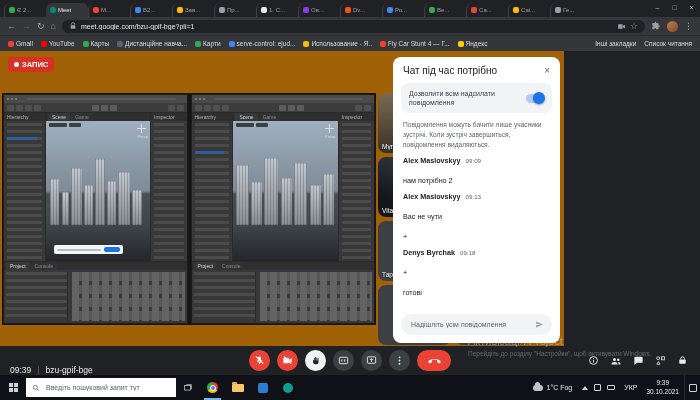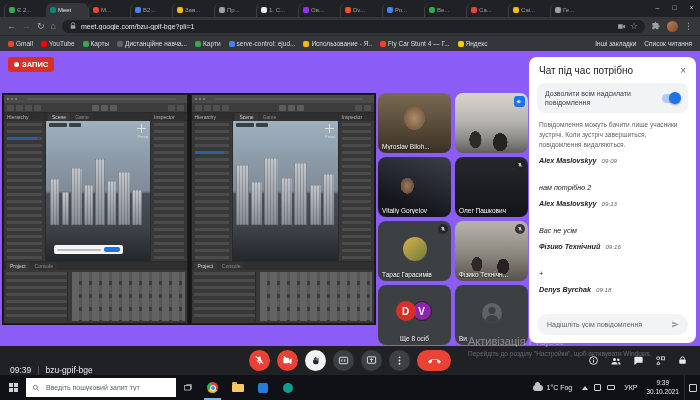--- a/index.html
+++ b/index.html
@@ -37,21 +37,21 @@
   .bookmarks{height:16px;background:#35363a;border-top:1px solid #2a2b2e;display:flex;
     align-items:center;gap:8px;padding:0 8px;font-size:6.5px;color:#dadce0;}
   .bm{display:flex;align-items:center;gap:2px;white-space:nowrap;}
   .bfav{width:6px;height:6px;border-radius:2px;flex:0 0 auto;}
   .g0{background:#ea4335}.g1{background:#ff0000}.g2{background:#34a853}.g3{background:#5f6368}
   .g4{background:#34a853}.g5{background:#4285f4}.g6{background:#fbbc05}.g7{background:#fc3f1d}
   .g8{background:#ffcc00}
   .bm-right{margin-left:auto;display:flex;gap:8px;}
 
   
-  .meet{position:absolute;top:51px;left:0;width:700px;height:295px;background:#8b5cf6;}
+  .meet{position:absolute;top:51px;left:0;width:564px;height:295px;background:#a16207;}
   .rec{position:absolute;left:8px;top:6px;background:#d93025;color:#fff;font-size:7.5px;
     font-weight:bold;border-radius:3px;padding:3px 6px;display:flex;align-items:center;gap:3px;z-index:3;}
   .rec i{width:5px;height:5px;border-radius:50%;background:#fff;}
   .presenting{position:absolute;left:66px;top:5px;background:rgba(60,64,67,.9);color:#e8eaed;
     font-size:7.5px;border-radius:10px;padding:4px 10px;z-index:3;}
 
   
   .share{position:absolute;left:2px;top:42px;width:374px;height:232px;background:#141517;
     display:flex;gap:3px;padding:1px;}
   .unity{flex:1;min-width:0;background:#383838;border:1px solid #1d1d1d;display:flex;flex-direction:column;}
@@ -147,26 +147,26 @@
   .chat{position:absolute;right:4px;top:6px;width:167px;height:286px;background:#fff;border-radius:8px;
     display:flex;flex-direction:column;color:#202124;overflow:hidden;}
   .chat-head{display:flex;align-items:center;padding:8px 10px 5px;font-size:10px;}
   .chat-close{margin-left:auto;color:#5f6368;font-size:10px;line-height:1;}
   .chat-toggle{margin:2px 8px 0;background:#f1f3f4;border-radius:8px;padding:6px 8px;display:flex;
     align-items:center;gap:6px;font-size:7px;color:#3c4043;line-height:1.3;}
   .switch{position:relative;width:18px;height:9px;border-radius:5px;background:#aecbfa;flex:0 0 auto;}
   .switch i{position:absolute;right:-1px;top:-1.5px;width:12px;height:12px;border-radius:50%;
     background:#1a73e8;box-shadow:0 1px 2px rgba(0,0,0,.35);}
   .chat-info{padding:7px 10px 4px;font-size:6.6px;color:#5f6368;line-height:1.5;}
-  .chat-msgs{flex:1;padding:2px 10px 0;overflow:hidden;font-style:italic;}
+  .chat-msgs{flex:1;padding:2px 10px 0;overflow:hidden;}
   .msg{margin-bottom:7px;}
   .msg-head{display:flex;align-items:baseline;gap:5px;}
   .msg-name{font-size:7.2px;font-weight:bold;white-space:nowrap;}
   .msg-time{font-size:6.2px;color:#5f6368;}
-  .msg-text{margin-top:18px;font-size:7.2px;}
+  .msg-text{margin-top:11px;font-size:7.2px;}
   .chat-inputwrap{margin:5px 8px 8px;height:21px;background:#f1f3f4;border-radius:11px;display:flex;
     align-items:center;gap:4px;padding:0 8px;}
   .chat-input{flex:1;min-width:0;border:0;background:transparent;outline:none;font-size:7px;
     color:#202124;font-family:inherit;}
   .chat-input::placeholder{color:#5f6368;}
 
   
   .meetbar{position:absolute;top:346px;left:0;width:700px;height:29px;background:#202124;}
   .mb-left{position:absolute;left:10px;top:0;height:29px;display:flex;align-items:flex-end;gap:6px;
     font-size:8.5px;color:#e8eaed;}
@@ -595,38 +595,34 @@
               <span class="msg-name">Alex Maslovskyy</span>
               <span class="msg-time">09:09</span>
             </div>
           <div class="msg-text">нам потрібно 2</div>
         </div>
         <div class="msg">
           <div class="msg-head">
               <span class="msg-name">Alex Maslovskyy</span>
               <span class="msg-time">09:13</span>
             </div>
-          <div class="msg-text">Вас не усім</div>
+          <div class="msg-text">Вас не чути</div>
         </div>
         <div class="msg">
-          <div class="msg-head">
-              <span class="msg-name">Фізико Технічний</span>
-              <span class="msg-time">09:16</span>
-            </div>
           <div class="msg-text">+</div>
         </div>
         <div class="msg">
           <div class="msg-head">
               <span class="msg-name">Denys Byrchak</span>
               <span class="msg-time">09:18</span>
             </div>
           <div class="msg-text">+</div>
         </div>
         <div class="msg">
-          <div class="msg-text">запит</div>
+          <div class="msg-text">готові</div>
         </div>
       </div>
       <div class="chat-inputwrap">
         <input class="chat-input" placeholder="Надішліть усім повідомлення" style="">
         <svg class="ic" width="9" height="9" viewBox="0 0 24 24">
             <path fill="#9aa0a6" d="M3 20l18-8L3 4v6l12 2-12 2z"></path>
           </svg>
       </div>
     </div>
   </div>

